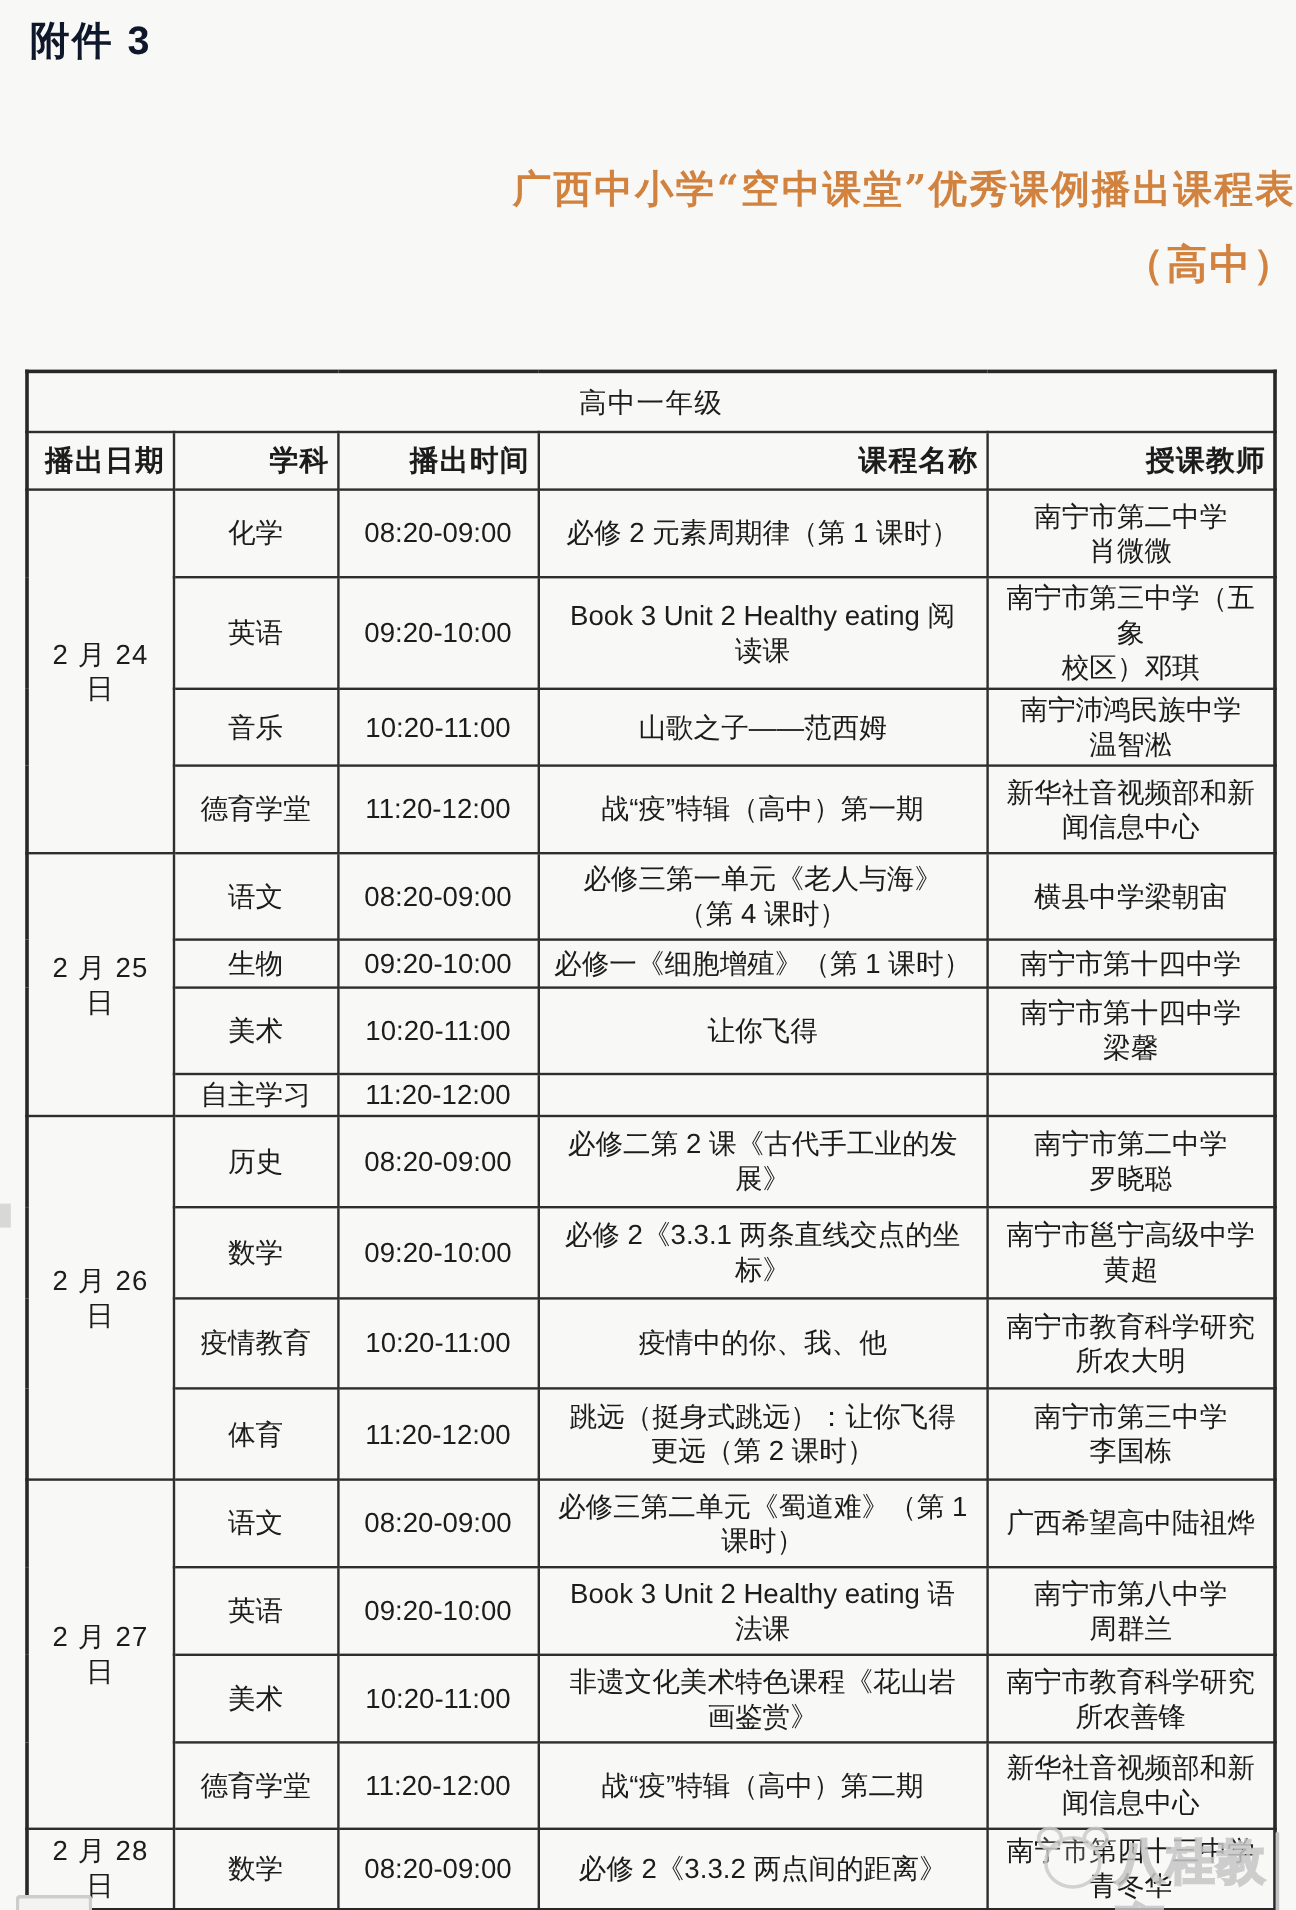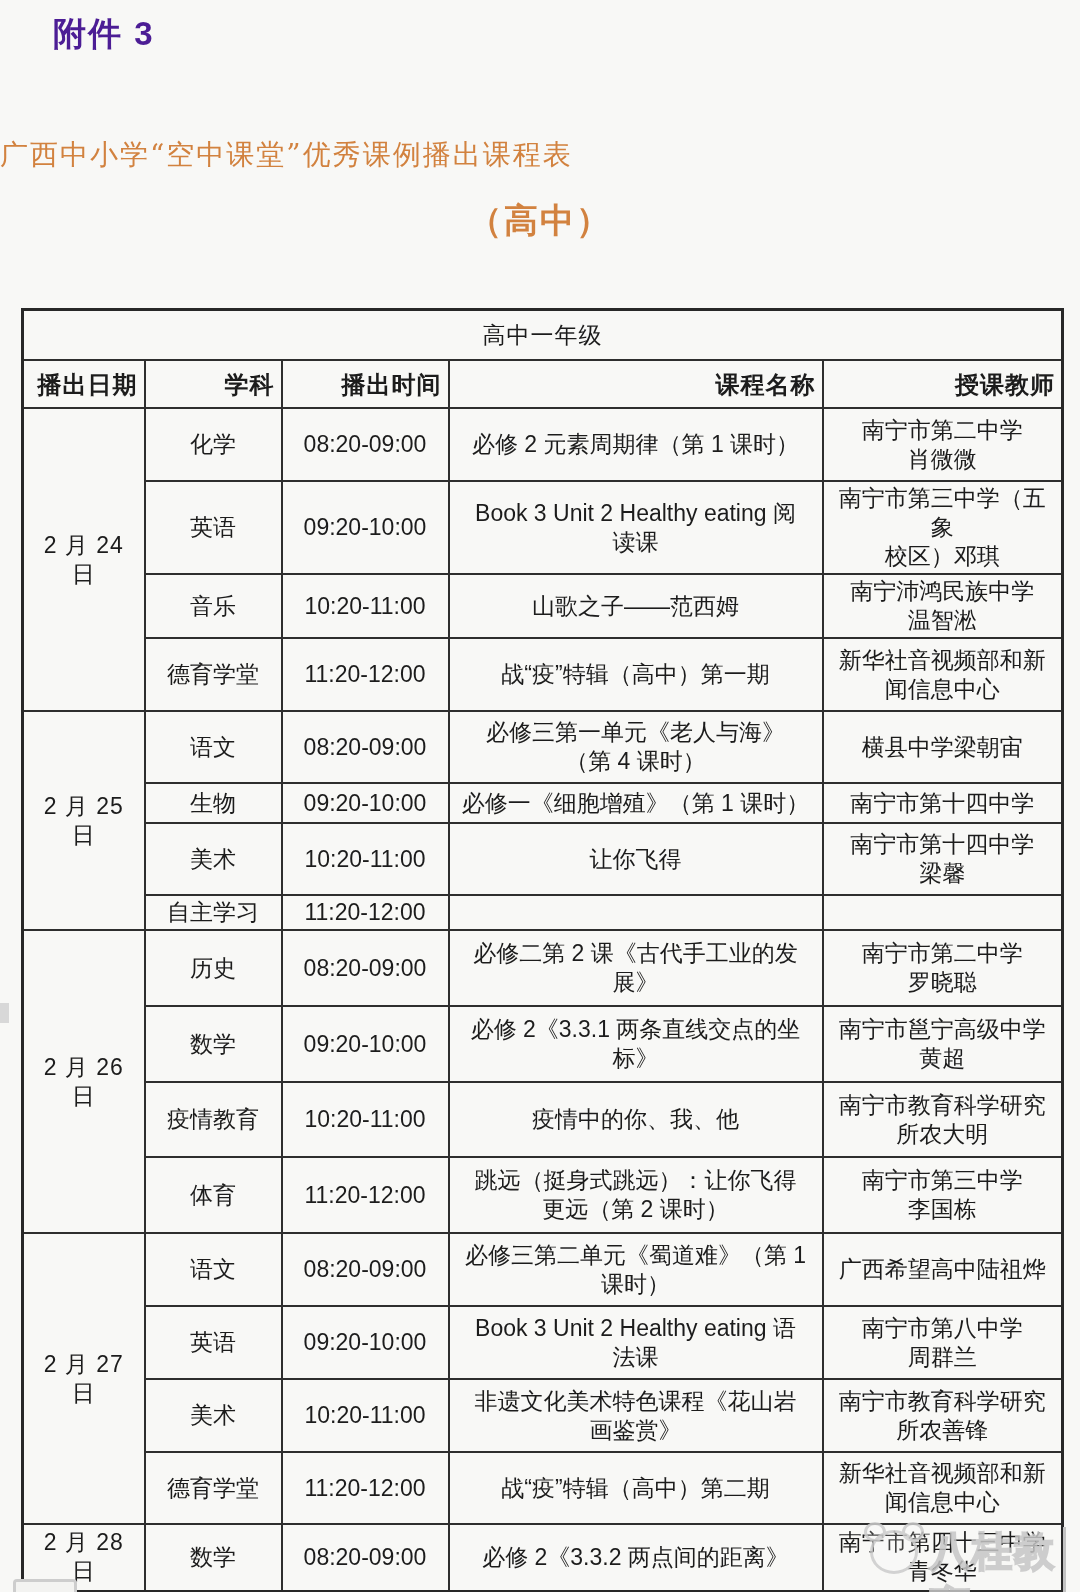--- a/index.html
+++ b/index.html
@@ -4,31 +4,31 @@
 <style>
   html,body{margin:0;padding:0;}
   body{
     width:1080px;height:1592px;position:relative;overflow:hidden;
     background:#f8f8f6;
     font-family:"Liberation Sans", sans-serif;
     color:#1c1c1c;
   }
   .attachment{
     position:absolute;left:25px;top:12px;
-    font-size:33px;font-weight:600;letter-spacing:2px;color:#4c1d95;margin-left:28px;
+    font-size:33px;font-weight:600;letter-spacing:2px;color:#0f172a;
   }
   .doc-title{
     position:absolute;left:0;top:136px;width:100%;
-    text-align:left;font-size:28px;font-weight:400;letter-spacing:2px;
+    text-align:right;font-size:32px;font-weight:700;letter-spacing:2px;
     color:#d2823f;
     font-family:"DejaVu Serif", serif;
   }
   .doc-subtitle{
     position:absolute;left:0;top:198px;width:100%;
-    text-align:center;font-size:34px;font-weight:700;letter-spacing:2px;
+    text-align:right;font-size:34px;font-weight:700;letter-spacing:2px;
     color:#d2823f;
     font-family:"DejaVu Serif", serif;
   }
   table.schedule{
     position:absolute;left:21px;top:308px;width:1040px;
     border-collapse:collapse;table-layout:fixed;
     background:transparent;
     border:3px solid #282828;
   }
   table.schedule td, table.schedule th{

